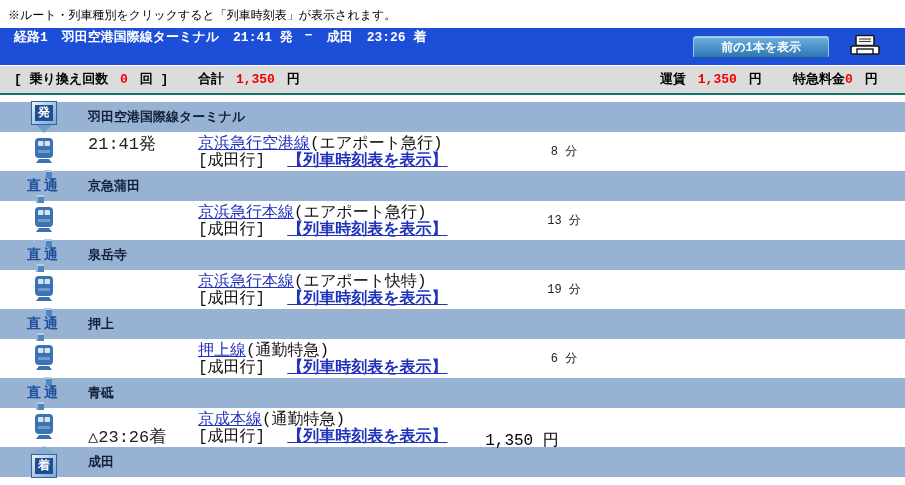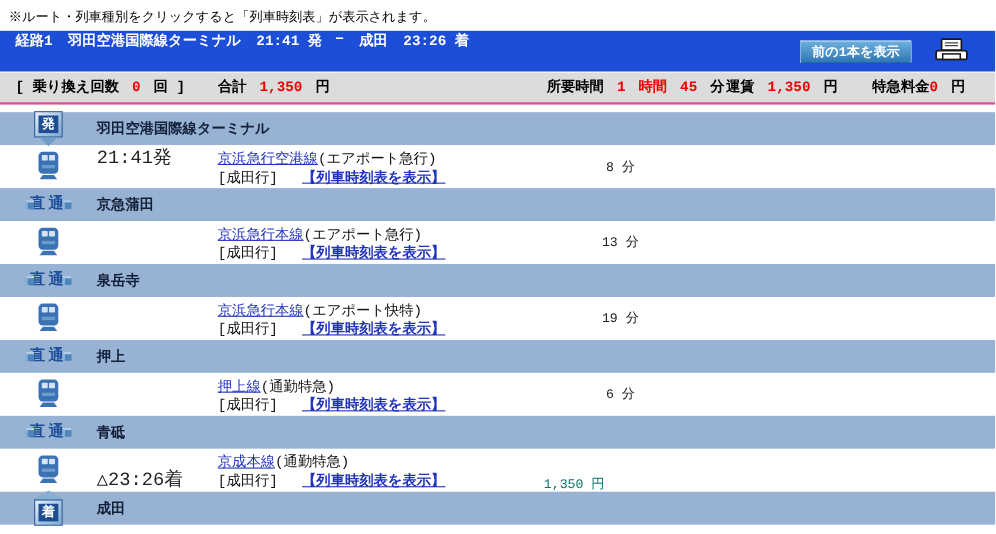--- a/index.html
+++ b/index.html
@@ -7,30 +7,30 @@
   .page { position:relative; width:905px; height:485px; background:#fff; overflow:hidden;font-family:Liberation Mono, monospace; }
 
   .note { position:absolute; top:7px; left:8px; font-size:12px; color:#000; }
 
   
   .header { position:absolute; top:28px; left:0; width:905px; height:37px;
             background:#1d4ed8; color:#fff; display:flex; }
   .header .route-label { font-weight:bold; font-size:13px; margin-left:14px; }
   .header .ht { font-weight:bold; font-size:13px; margin-left:14px; }
   .header .sep { font-weight:bold; font-size:13px; margin-left:12px; }
-  .prev-btn { position:absolute; right:76px; top:8px; height:22px; padding:0 10px;
+  .prev-btn { position:absolute; right:76px; top:8px; height:22px; padding:0 27px;
               font-family:inherit; font-size:12px; font-weight:bold; color:#fff;
               background:linear-gradient(#6fb0de,#2e77b4); border:1px solid #9cc6e6;
               border-bottom-color:#1a5a94; border-radius:3px; cursor:pointer;
               box-shadow:inset 0 1px 0 rgba(255,255,255,.45); }
   .printer { position:absolute; right:24px; top:6px; cursor:pointer; }
 
   
   .summary { position:absolute; top:66px; left:0; width:905px; height:29px;
-             background:#dcdcdc; border-bottom:2px solid #ec4899;
+             background:#dcdcdc; border-bottom:2px solid #0f766e;
              font-size:13px; font-weight:bold; color:#000; }
   .summary .grp { position:absolute; top:0; line-height:27px; white-space:nowrap; }
   .summary .g-left { left:14px; }
   .summary .g-dur { left:497px; }
   .summary .g-fare { left:660px; }
   .summary .g-exp { left:793px; }
   .red { color:#ee0000; }
   .summary span { margin-right:4px; }
   .summary .wide-gap { margin-left:18px; }
 
@@ -45,38 +45,38 @@
   .badge-sq { width:26px; height:24px; padding:3px;
               background:linear-gradient(135deg,#eaf2fb 0%,#a6c4e2 55%,#7fa8d0 100%);
               border:1px solid #35619c; display:flex; align-items:center; justify-content:center; }
   .badge-inner { width:18px; height:16px; background:#1d4e94; color:#fff; font-size:12px;
                  font-weight:bold; display:flex; align-items:center; justify-content:center; line-height:1; }
   .arrow-down { width:0; height:0; border-left:8px solid transparent; border-right:8px solid transparent;
                 border-top:8px solid #6f9cc8; }
   .arrow-up { width:0; height:0; border-left:14px solid transparent; border-right:14px solid transparent;
               border-bottom:8px solid #86add2; }
 
-  .badge-through { display:flex; flex-direction:row; align-items:center; }
+  .badge-through { display:flex; flex-direction:column; align-items:center; }
   .cube { width:8px; height:8px; background:#4f86bc; border-top:2px solid #b3cfe8;
           border-left:2px solid #8fb6da; }
   .cube-top { transform:translateX(4px); }
   .cube-bot { transform:translateX(-4px); }
   .through-text { font-size:14px; font-weight:bold; color:#1d4f9c; letter-spacing:3px;
                   line-height:15px; margin:1px 0; white-space:nowrap; }
 
   .time-col { width:110px; padding-top:4px; font-size:17px; color:#222; }
   .time-col div { height:17px; line-height:17px; }
-  .route-col { width:254px; padding-top:4px; font-size:13px; color:#111; }
+  .route-col { width:254px; padding-top:4px; font-size:16px; color:#111; }
   .route-col div { height:17px; line-height:17px; white-space:nowrap; }
   a.line-link { color:#2233bb; text-decoration:underline; cursor:pointer; }
   a.tt-link { color:#2233bb; text-decoration:underline; font-weight:bold; margin-left:22px; cursor:pointer;text-align:right; }
   .dur-col { width:224px; display:flex; align-items:center; justify-content:center;
              font-size:12px; color:#222; }
   .fare-col { width:140px; display:flex; align-items:center; justify-content:center;
-              font-size:12px; color:#0f766e;margin-top:26px; }
+              font-size:16px; color:#000000;margin-top:26px; }
 </style>
 </head>
 <body>
 
 <div class="page">
 
   <div class="note">※ルート・列車種別をクリックすると「列車時刻表」が表示されます。</div>
 
   <div class="header">
     <span class="route-label">経路1</span>
@@ -99,27 +99,20 @@
 
   <div class="summary">
     <span class="grp g-left">
       <span>[ 乗り換え回数</span>
       <span class="red">0</span>
       <span>回 ]</span>
       <span class="wide-gap">合計</span>
       <span class="red">1,350</span>
       <span>円</span>
     </span>
-    <span class="grp g-dur">
-      <span>所要時間</span>
-      <span class="red">1</span>
-      <span class="red">時間</span>
-      <span class="red">45</span>
-      <span>分</span>
-    </span>
     <span class="grp g-fare">
       <span>運賃</span>
       <span class="red">1,350</span>
       <span>円</span>
     </span>
     <span class="grp g-exp">
       <span style="margin-right:0">特急料金</span><span class="red">0</span>
       <span>円</span>
     </span>
   </div>

